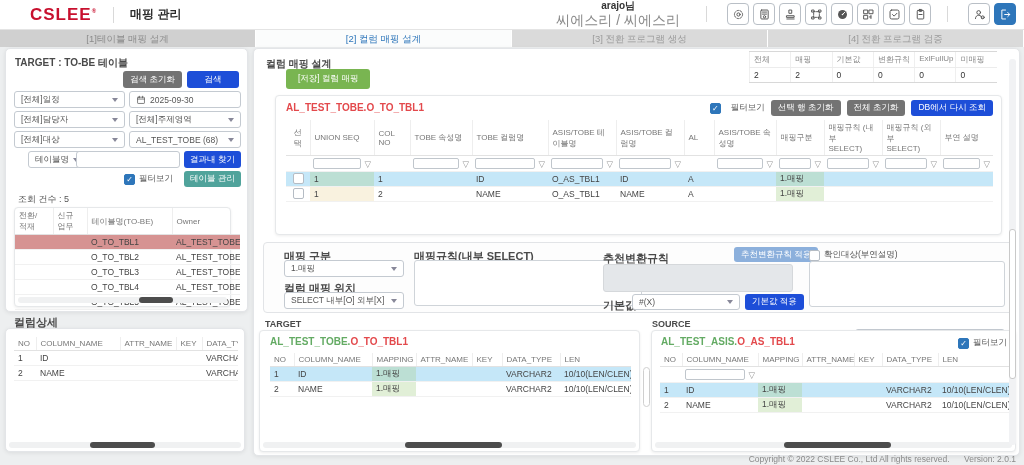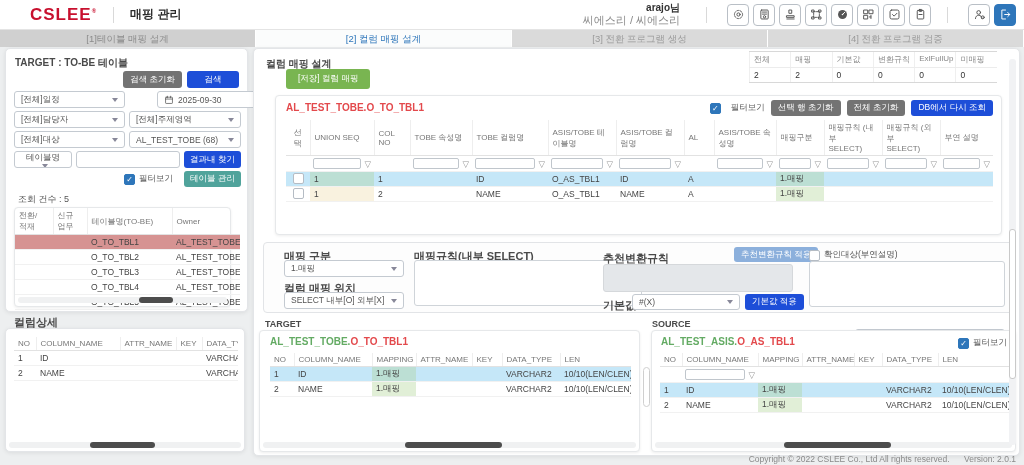--- a/index.html
+++ b/index.html
@@ -6,23 +6,23 @@
   html,body { width:1024px; height:465px; font-family:"Liberation Sans","DejaVu Sans",sans-serif; }
   .app { position:relative; width:1024px; height:465px; background:#edeff0; overflow:hidden; }
 
   
   .hdr { position:absolute; left:0; top:0; width:1024px; height:30px; background:#fff; border-bottom:1px solid #e4e4e4; display:flex; align-items:center; }
   .logo { margin-left:30px; font-size:17px; font-weight:bold; letter-spacing:1px; color:#c8102e; }
   .logo sup { font-size:6px; }
   .vdiv { width:1px; height:16px; background:#d9d9d9; margin:0 16px; }
   .app-title { font-size:12px; font-weight:bold; color:#2b2b2b; }
   .hdr-right { margin-left:auto; display:flex; align-items:center; margin-right:8px; }
-  .user-block { text-align:right; margin-right:10px; line-height:1.2; }
+  .user-block { text-align:center; margin-right:10px; line-height:1.2; }
   .user-name { font-size:10px; font-weight:bold; color:#333; }
-  .user-org { font-size:11px; color:#8a8a8a; }
+  .user-org { font-size:14px; color:#8a8a8a; }
   .icon-btn { width:22px; height:22px; border:1px solid #b9bfc6; border-radius:4px; background:#fff; display:flex; align-items:center; justify-content:center; margin-left:4px; cursor:pointer; }
   .icon-btn.blue { background:#2e76ba; border-color:#2e76ba; }
   .isvg { width:13px; height:13px; stroke:#555; fill:none; stroke-width:1.2; stroke-linecap:round; stroke-linejoin:round; }
   .isvg.w { stroke:#fff; }
 
   
   .tabs { position:absolute; left:0; top:30px; width:1024px; height:17px; display:flex; }
   .tab { width:256px; height:17px; font-size:9.5px; text-align:center; line-height:17px; background:#dadada; color:#9b9b9b; border-right:1px solid #fff; cursor:pointer; }
   .tab.t1 { background:#d0d0d0; color:#8b8b8b; }
   .tab.active { background:#fbfcfc; color:#2e76ba; }
@@ -185,21 +185,21 @@
   <div class="card lp">
     <div class="lbl" style="position:absolute;left:9px;top:7px;font-size:10px;">TARGET : TO-BE 테이블</div>
     <div style="position:absolute;right:8px;top:22px;display:flex;gap:5px;">
       <div class="btn navy">검색 초기화</div>
       <div class="btn blue" style="width:52px;">검색</div>
     </div>
     <div class="sel" style="left:8px;top:42px;width:111px;gap:44px;">
         <span>[전체]일정</span>
         <span class="caret"></span>
       </div>
-    <div class="sel" style="left:123px;top:42px;width:112px;margin-left:28px;">
+    <div class="sel" style="left:123px;top:42px;width:112px;">
       <svg class="isvg" style="width:10px;height:10px;margin-right:4px;" viewBox="0 0 16 16">
           <rect x="2.5" y="3.5" width="11" height="10" rx="1"></rect>
           <line x1="2.5" y1="6.5" x2="13.5" y2="6.5"></line>
           <line x1="5.5" y1="2" x2="5.5" y2="4.5"></line>
           <line x1="10.5" y1="2" x2="10.5" y2="4.5"></line>
         </svg>
       <span style="flex:1;">2025-09-30</span>
     </div>
     <div class="sel" style="left:8px;top:62px;width:111px;">
         <span>[전체]담당자</span>
@@ -210,21 +210,21 @@
         <span class="caret"></span>
       </div>
     <div class="sel" style="left:8px;top:82px;width:111px;">
         <span>[전체]대상</span>
         <span class="caret"></span>
       </div>
     <div class="sel" style="left:123px;top:82px;width:112px;">
         <span>AL_TEST_TOBE (68)</span>
         <span class="caret"></span>
       </div>
-    <div class="sel" style="left:8px;top:102px;width:58px;flex-direction:column;">
+    <div class="sel" style="left:22px;top:102px;width:58px;">
         <span>테이블명</span>
         <span class="caret"></span>
       </div>
     <input style="position: absolute; left: 70px; top: 102px; width: 104px; height: 17px; border: 1px solid rgb(196, 202, 209); border-radius: 3px; font-size: 8.5px; padding: 0px 4px;" value="">
     <div class="btn blue" style="position:absolute;left:178px;top:102px;width:57px;">결과내 찾기</div>
     <div style="position:absolute;left:118px;top:124px;display:flex;align-items:center;">
       <span class="cb on">
           <span>✓</span>
         </span>
       <span class="cblabel">필터보기</span>

